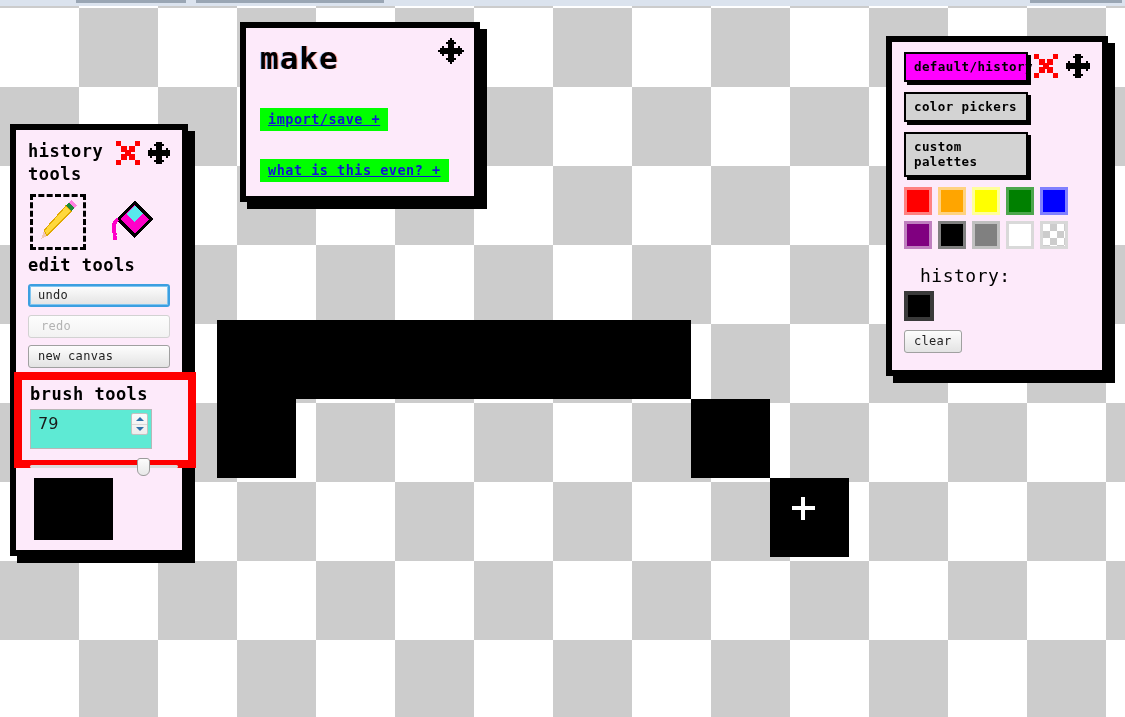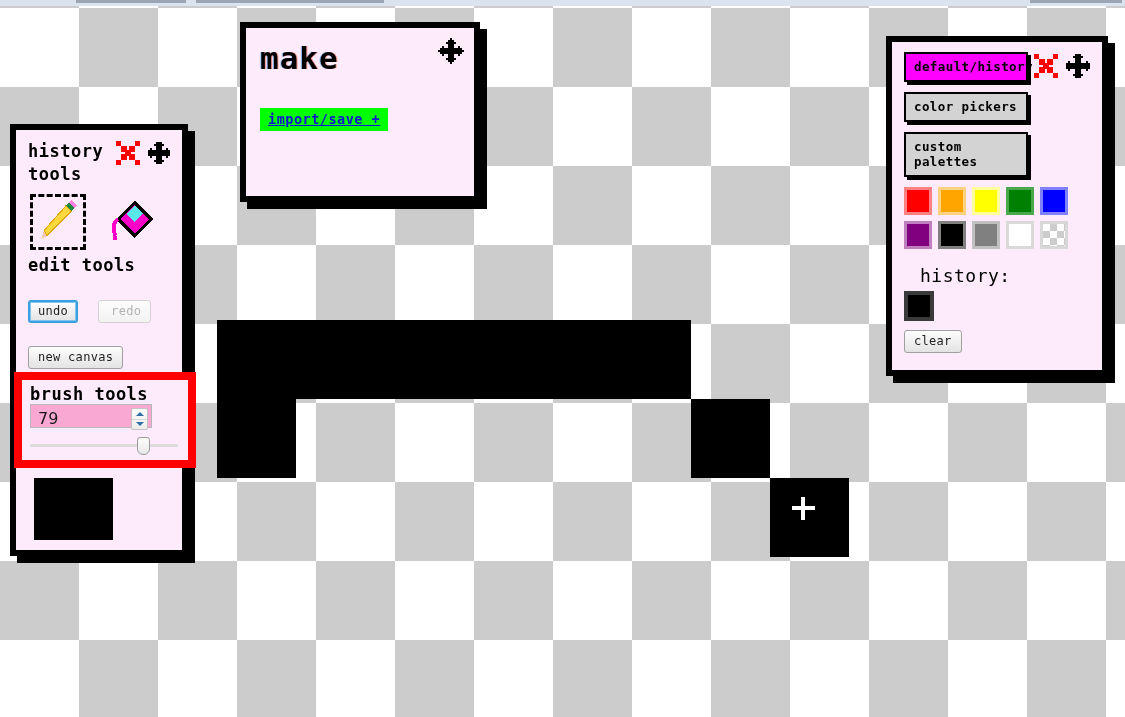--- a/index.html
+++ b/index.html
@@ -87,32 +87,32 @@
 
   .btn {
     font-family: "DejaVu Sans Mono", monospace;
     font-size: 12px; color: #222222;
     background: linear-gradient(#fdfdfd, #e3e3e3);
     border: 1px solid #a0a0a0; border-radius: 3px;
     padding: 3px 9px 4px 9px; cursor: pointer; letter-spacing: .3px;
   }
   .btn.focused { border: 2px solid #3c9fe0; box-shadow: 0 0 0 1px #7fc5f0 inset; padding: 2px 8px 3px 8px; }
   .btn.disabled { color: #b3b3b3; border-color: #d2d2d2; background: linear-gradient(#fdfdfd, #f2f2f2); cursor: default; padding-left: 12px; }
-  .btn-row { display: flex; gap: 20px; margin-top: 23px; }
+  .btn-row { display: flex; gap: 8px; margin-top: 7px; flex-direction: column; }
 
   
   #brush-tools {
     position: absolute; left: -2px; top: 242px; width: 182px; height: 96px;
     border: 8px solid #ff0000; background: #fdeafa; z-index: 3;
     padding: 4px 8px 0 8px;
   }
   #brush-title { font-size: 17px; font-weight: bold; letter-spacing: .5px; }
   .num-input-wrap {
-    position: relative; width: 122px; height: 24px;
-    background: #f9a8d4; border: 1px solid #b7b7b7;
+    position: relative; margin-top: 5px; width: 122px; height: 40px;
+    background: #5eead4; border: 1px solid #b7b7b7;
   }
   .num-input-wrap .numval {
     position: absolute; left: 7px; top: 4px; font-size: 16px; color: #1a1a1a;
     font-family: "DejaVu Sans", sans-serif;
   }
   .spinner { position: absolute; right: 3px; top: 3px; width: 17px; height: 22px;
     background: linear-gradient(#fbfbfb, #ededed); border: 1px solid #c2c2c2; border-radius: 2px;
     display: flex; flex-direction: column; cursor: pointer; }
   .spin-half { flex: 1; display: flex; align-items: center; justify-content: center; }
   .spin-half + .spin-half { border-top: 1px solid #d8d8d8; }
@@ -189,20 +189,21 @@
           <rect x="1" y="5" width="11" height="3" fill="#000"></rect>
           <rect x="4" y="2" width="5" height="1" fill="#000"></rect>
           <rect x="4" y="10" width="5" height="1" fill="#000"></rect>
           <rect x="2" y="4" width="1" height="5" fill="#000"></rect>
           <rect x="10" y="4" width="1" height="5" fill="#000"></rect>
         </svg>
       </span>
     </div>
     <div style="margin-top:2px;">
       <div><span class="linkchip">import/save +</span></div>
+      <div><span class="linkchip">what is this even? +</span></div>
     </div>
   </div>
 
   <div class="panel" id="canvas-tools-panel">
     <div class="pad">
       <div class="sec-title pheading">
         <div>history</div>
         <div>tools</div>
       </div>
 

